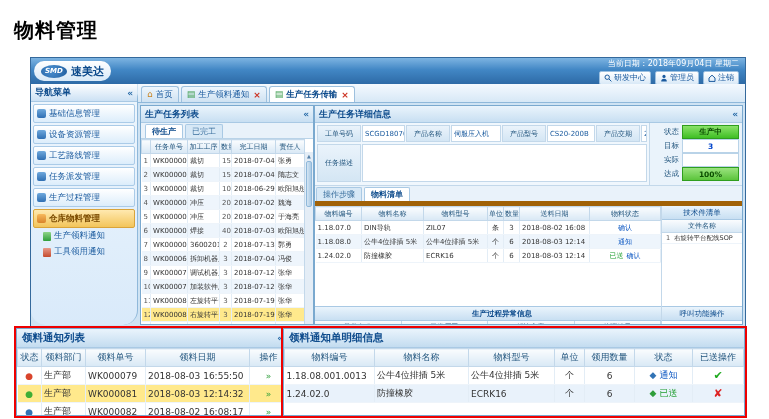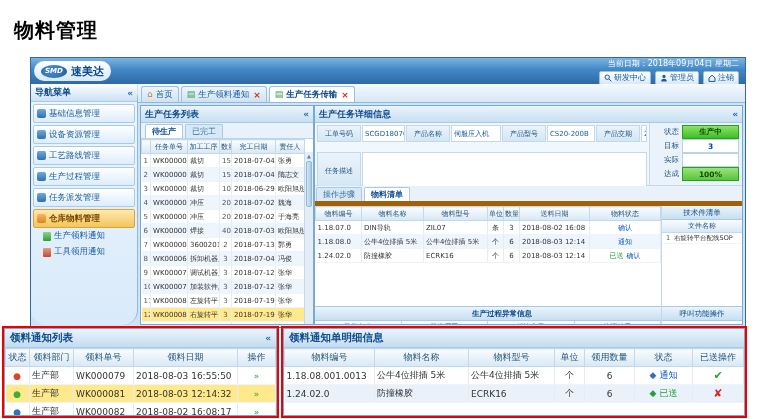--- a/index.html
+++ b/index.html
@@ -57,21 +57,21 @@
   .grid tbody tr:nth-child(even) td{background:#eef5fc;}
   .grid tbody tr.sel td{background:#ffe98c;}
   .t-task td:nth-child(1),.t-task td:nth-child(4){text-align:center;color:#555;}
   .t-mat td:nth-child(4),.t-mat td:nth-child(5),.t-mat td:nth-child(7){text-align:center;}
   .vscroll{position:absolute;right:0;top:13px;bottom:0;width:8px;background:#e4edf6;border-left:1px solid #c3d8ea;cursor:pointer;}
   .varrow{height:8px;font-size:5px;color:#5580a8;text-align:center;line-height:8px;}
   .vthumb{margin:1px;height:44px;background:linear-gradient(90deg,#d5e6f4,#a9c9e4);border:1px solid #8fb8da;border-radius:2px;}
 
   .fields{display:flex;height:62px;flex:none;border-bottom:1px solid #c3d8ea;background:#f0f7fd;}
   .fgrid{flex:1;padding:2px;min-width:0;}
-  .frow{display:flex;height:17px;gap:1px;margin-bottom:10px;}
+  .frow{display:flex;height:17px;gap:1px;margin-bottom:2px;}
   .frow2{height:38px;}
   .flabel{width:42px;flex:none;background:linear-gradient(#eaf3fb,#d4e6f4);border:1px solid #c3d8ea;font-size:7px;color:#23567e;display:flex;align-items:center;justify-content:center;white-space:nowrap;}
   .fvalue{width:44px;background:#fff;border:1px solid #c3d8ea;font-size:7px;color:#1a5a9e;display:flex;align-items:center;padding:0 2px;overflow:hidden;white-space:nowrap;}
   .fdesc{flex:1;background:#fff;border:1px solid #c3d8ea;}
   .stats{width:86px;flex:none;border-left:1px solid #c3d8ea;padding:3px 3px;display:flex;flex-direction:column;gap:2px;background:#eaf3fb;}
   .srow{display:flex;align-items:center;gap:3px;height:12px;}
   .slabel{width:26px;flex:none;font-size:7.5px;color:#23567e;text-align:right;}
   .sval{flex:1;height:12px;border:1px solid #b9d3e8;font-size:7.5px;display:flex;align-items:center;justify-content:center;background:#fff;overflow:hidden;}
   .sval.status-green{background:linear-gradient(#8be26a,#3fbf24);border-color:#2f9e1e;color:#0b4d00;font-weight:bold;}
   .sval.num-blue{color:#0044cc;font-weight:bold;}
@@ -96,21 +96,21 @@
 
   .lnk{color:#0a56c2;cursor:pointer;}
   .green-txt{color:#1e9e2e;}
   td span + span{margin-left:3px;}
   .cell-icon{font-style:normal;}
   .big{font-size:11px;font-weight:bold;}
 
   
   .strip{position:absolute;left:2px;top:326px;width:745px;height:92px;}
   .hlbox{position:absolute;top:0;height:92px;border:2px solid #ee0000;background:#fff;box-sizing:border-box;}
-  .hl-left{left:0;width:277px;}
+  .hl-left{left:12px;width:277px;}
   .hl-right{left:279px;width:466px;}
   .bpanel{width:100%;height:100%;border:1px solid #7aa9cf;box-sizing:border-box;display:flex;flex-direction:column;background:#fff;overflow:hidden;}
   .bhead{height:18px;flex:none;background:linear-gradient(#eaf4fc,#c3dcf0);border-bottom:1px solid #a9c9e4;display:flex;justify-content:space-between;align-items:center;padding:0 5px;font-size:10.5px;font-weight:bold;color:#0d4b8c;}
   table.bgrid{width:100%;border-collapse:collapse;table-layout:fixed;font-size:9px;}
   .bgrid th{height:17px;background:linear-gradient(#fafcfe,#d8e8f5);border:1px solid #c3d8ea;color:#23567e;font-weight:normal;padding:0 2px;white-space:nowrap;overflow:hidden;}
   .bgrid td{height:17px;border-right:1px solid #e3edf6;border-bottom:1px solid #eef4fa;padding:0 2px;white-space:nowrap;overflow:hidden;color:#333;}
   .bgrid tbody tr:nth-child(even) td{background:#e9f2fb;}
   .bgrid tbody tr.sel td{background:#ffe98c;}
   .t-nlist td:nth-child(1),.t-nlist td:nth-child(5){text-align:center;}
   .t-ndet td:nth-child(4),.t-ndet td:nth-child(5),.t-ndet td:nth-child(6),.t-ndet td:nth-child(7){text-align:center;}
@@ -166,25 +166,25 @@
       <div class="side-item">
           <span class="si"></span>
           <span>设备资源管理</span>
         </div>
       <div class="side-item">
           <span class="si"></span>
           <span>工艺路线管理</span>
         </div>
       <div class="side-item">
           <span class="si"></span>
-          <span>生产过程管理</span>
+          <span>任务派发管理</span>
         </div>
       <div class="side-item">
           <span class="si"></span>
-          <span>任务派发管理</span>
+          <span>生产过程管理</span>
         </div>
       <div class="side-item active">
           <span class="si"></span>
           <span>仓库物料管理</span>
         </div>
       <div class="sub-item">
           <span class="sub-ico green"></span>
           <span>生产领料通知</span>
         </div>
       <div class="sub-item">

